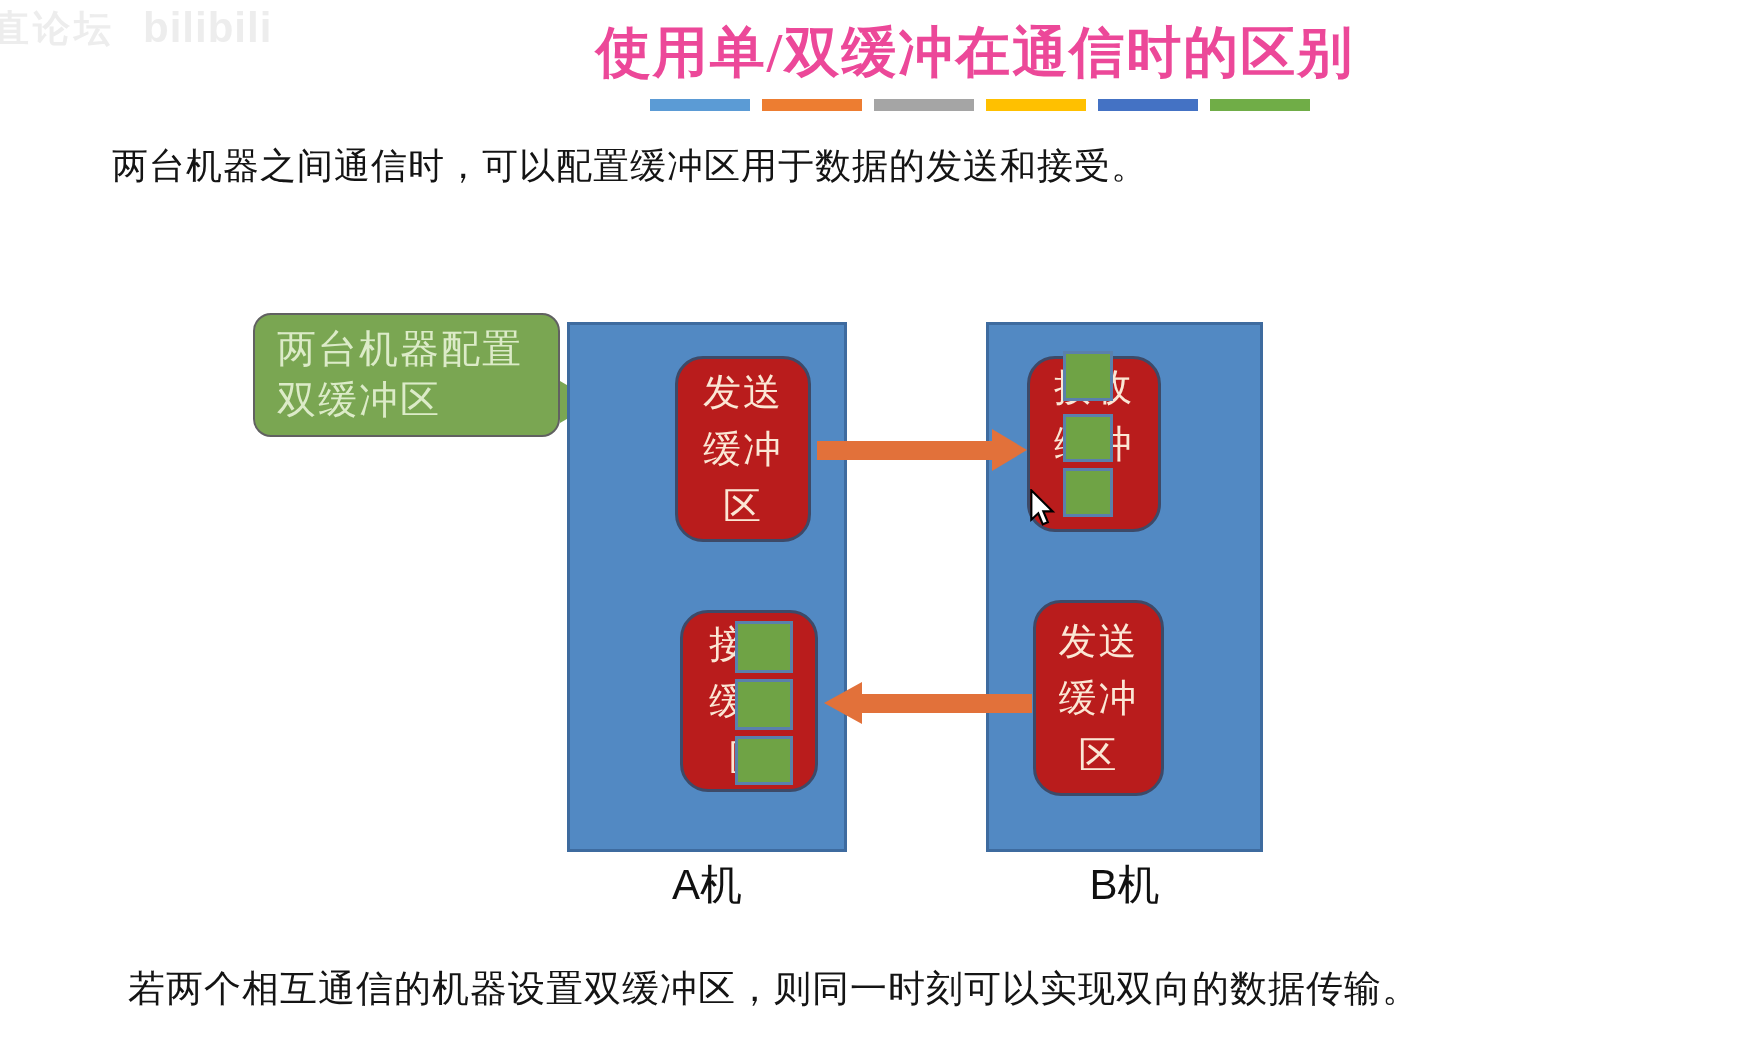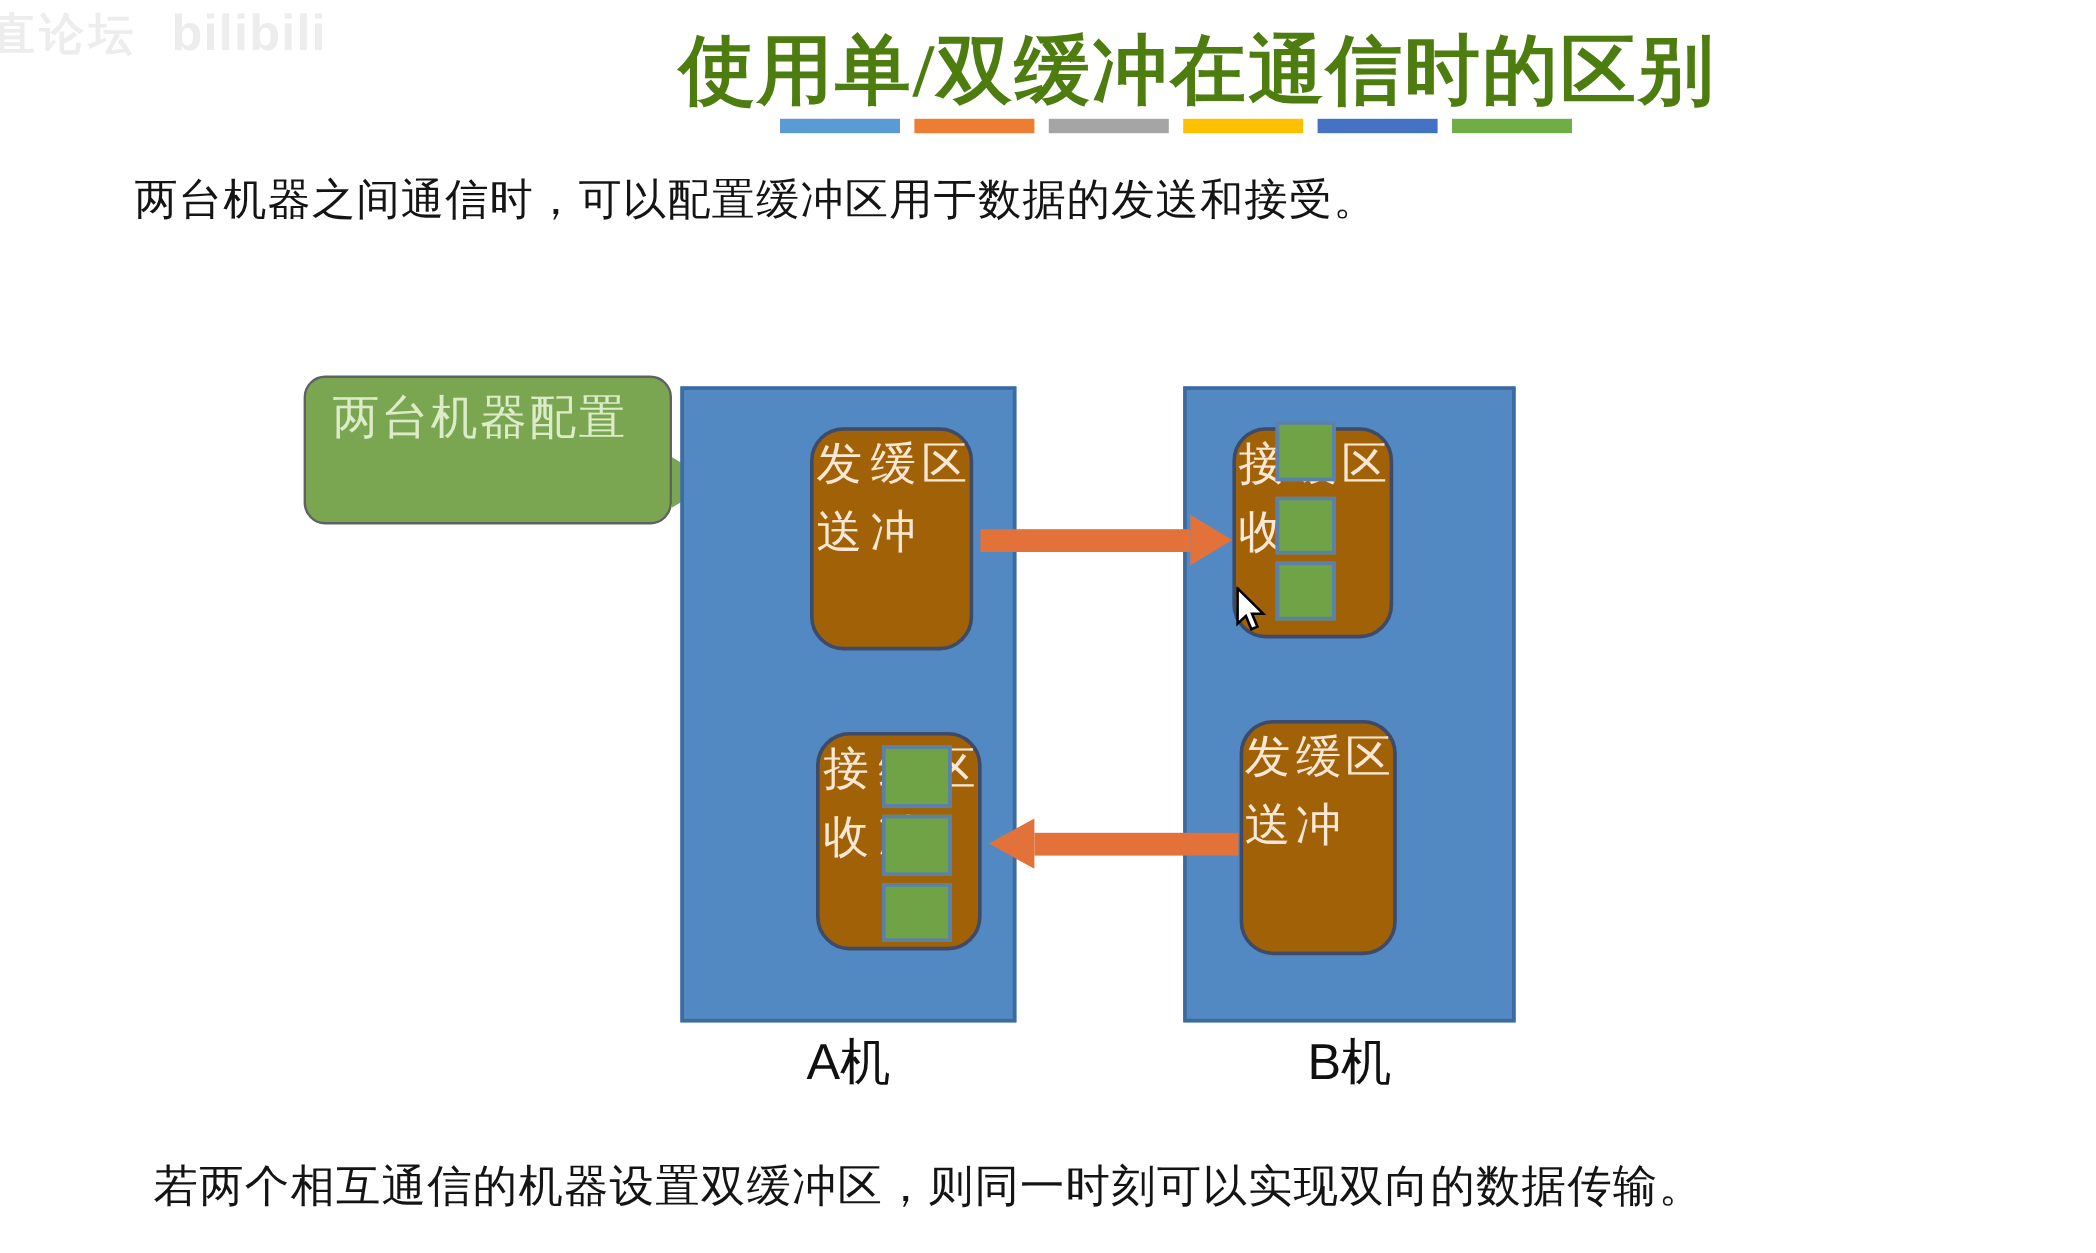--- a/index.html
+++ b/index.html
@@ -6,22 +6,22 @@
   .stage{position:relative;width:1747px;height:1044px;background:#ffffff;overflow:hidden;
          font-family:"Liberation Serif", serif;}
 
   
   .watermark{position:absolute;left:-8px;top:4px;color:#ededed;white-space:nowrap;}
   .wm-forum{font-size:37px;font-weight:bold;letter-spacing:4px;vertical-align:top;}
   .wm-bili{font-size:42px;font-weight:900;font-family:"Liberation Sans",sans-serif;
            letter-spacing:1px;margin-left:28px;vertical-align:top;}
 
   
-  .title{position:absolute;left:443px;top:16px;width:1110px;text-align:center;
-         font-size:63px;font-weight:bold;color:#4d7c0f;letter-spacing:2px;}
+  .title{position:absolute;left:420px;top:16px;width:1110px;text-align:center;
+         font-size:55px;font-weight:bold;color:#ec4899;letter-spacing:2px;}
   .bars{position:absolute;left:650px;top:99px;display:flex;gap:12px;}
   .bars .bar{width:100px;height:12px;}
 
   
   .intro{position:absolute;left:112px;top:142px;font-size:36px;color:#141414;letter-spacing:1px;text-align:center;}
   .conclusion{position:absolute;left:128px;top:964px;font-size:37px;color:#141414;letter-spacing:1px;}
 
   
   .callout{position:absolute;left:253px;top:313px;width:307px;height:124px;
            background:#7aa652;border:2px solid #616161;border-radius:18px;box-sizing:border-box;
@@ -29,23 +29,23 @@
   .callout-tip{position:absolute;left:560px;top:381px;width:0;height:0;
            border-top:21px solid transparent;border-bottom:21px solid transparent;
            border-left:36px solid #7aa652;}
 
   
   .machine{position:absolute;background:#5289c3;border:3px solid #3e6b9f;box-sizing:border-box;}
   .machine-a{left:567px;top:322px;width:280px;height:530px;}
   .machine-b{left:986px;top:322px;width:277px;height:530px;}
 
   
-  .buffer{position:absolute;background:#a16207;border:3px solid #3d4a68;border-radius:28px;
+  .buffer{position:absolute;background:#b91c1c;border:3px solid #3d4a68;border-radius:28px;
           box-sizing:border-box;color:#fbe7d5;font-size:38px;line-height:1.5;
-          text-align:center;letter-spacing:2px;display:flex;flex-direction:row;
+          text-align:center;letter-spacing:2px;display:flex;flex-direction:column;
           justify-content:center;}
   .buf-send-a{left:675px;top:356px;width:136px;height:186px;}
   .buf-recv-b{left:1027px;top:356px;width:134px;height:176px;}
   .buf-recv-a{left:680px;top:610px;width:138px;height:182px;}
   .buf-send-b{left:1033px;top:600px;width:131px;height:196px;}
 
   
   .packet{position:absolute;background:#6fa345;border:3px solid #5a80ac;box-sizing:border-box;}
 
   
@@ -83,20 +83,21 @@
     <div class="bar" style="background-color: rgb(165, 165, 165);"></div>
     <div class="bar" style="background-color: rgb(255, 192, 0);"></div>
     <div class="bar" style="background-color: rgb(68, 114, 196);"></div>
     <div class="bar" style="background-color: rgb(112, 173, 71);"></div>
   </div>
 
   <div class="intro">两台机器之间通信时，可以配置缓冲区用于数据的发送和接受。</div>
 
   <div class="callout" style="background-color: rgb(122, 166, 82);">
     <div>两台机器配置</div>
+    <div>双缓冲区</div>
   </div>
   <div class="callout-tip"></div>
 
   <div class="machine machine-a"></div>
   <div class="machine machine-b"></div>
 
   <div class="buffer buf-send-a">
     <div>发送</div>
     <div>缓冲</div>
     <div>区</div>

